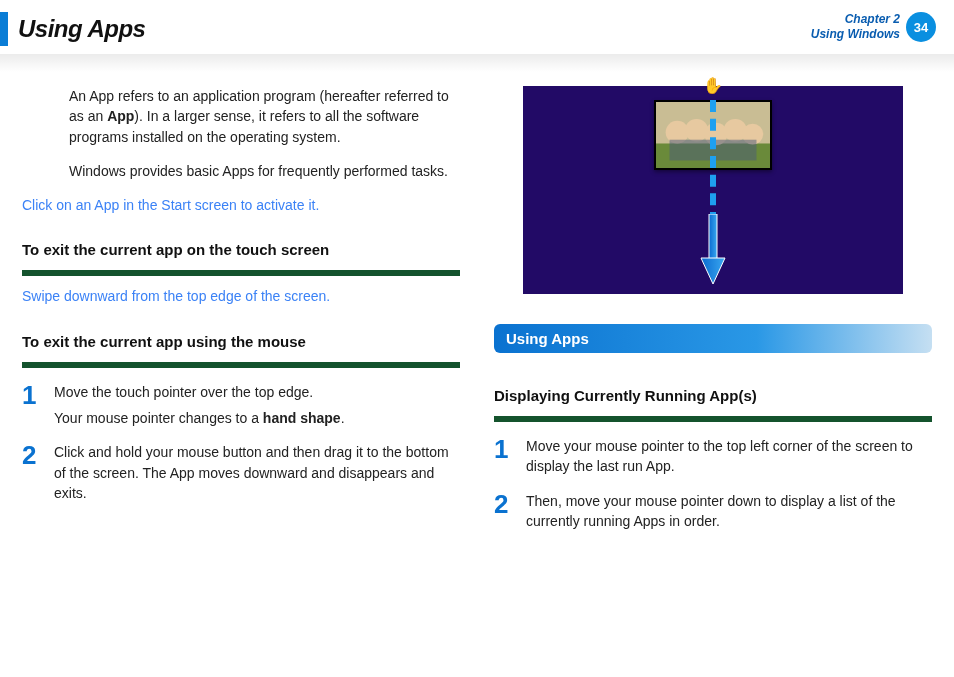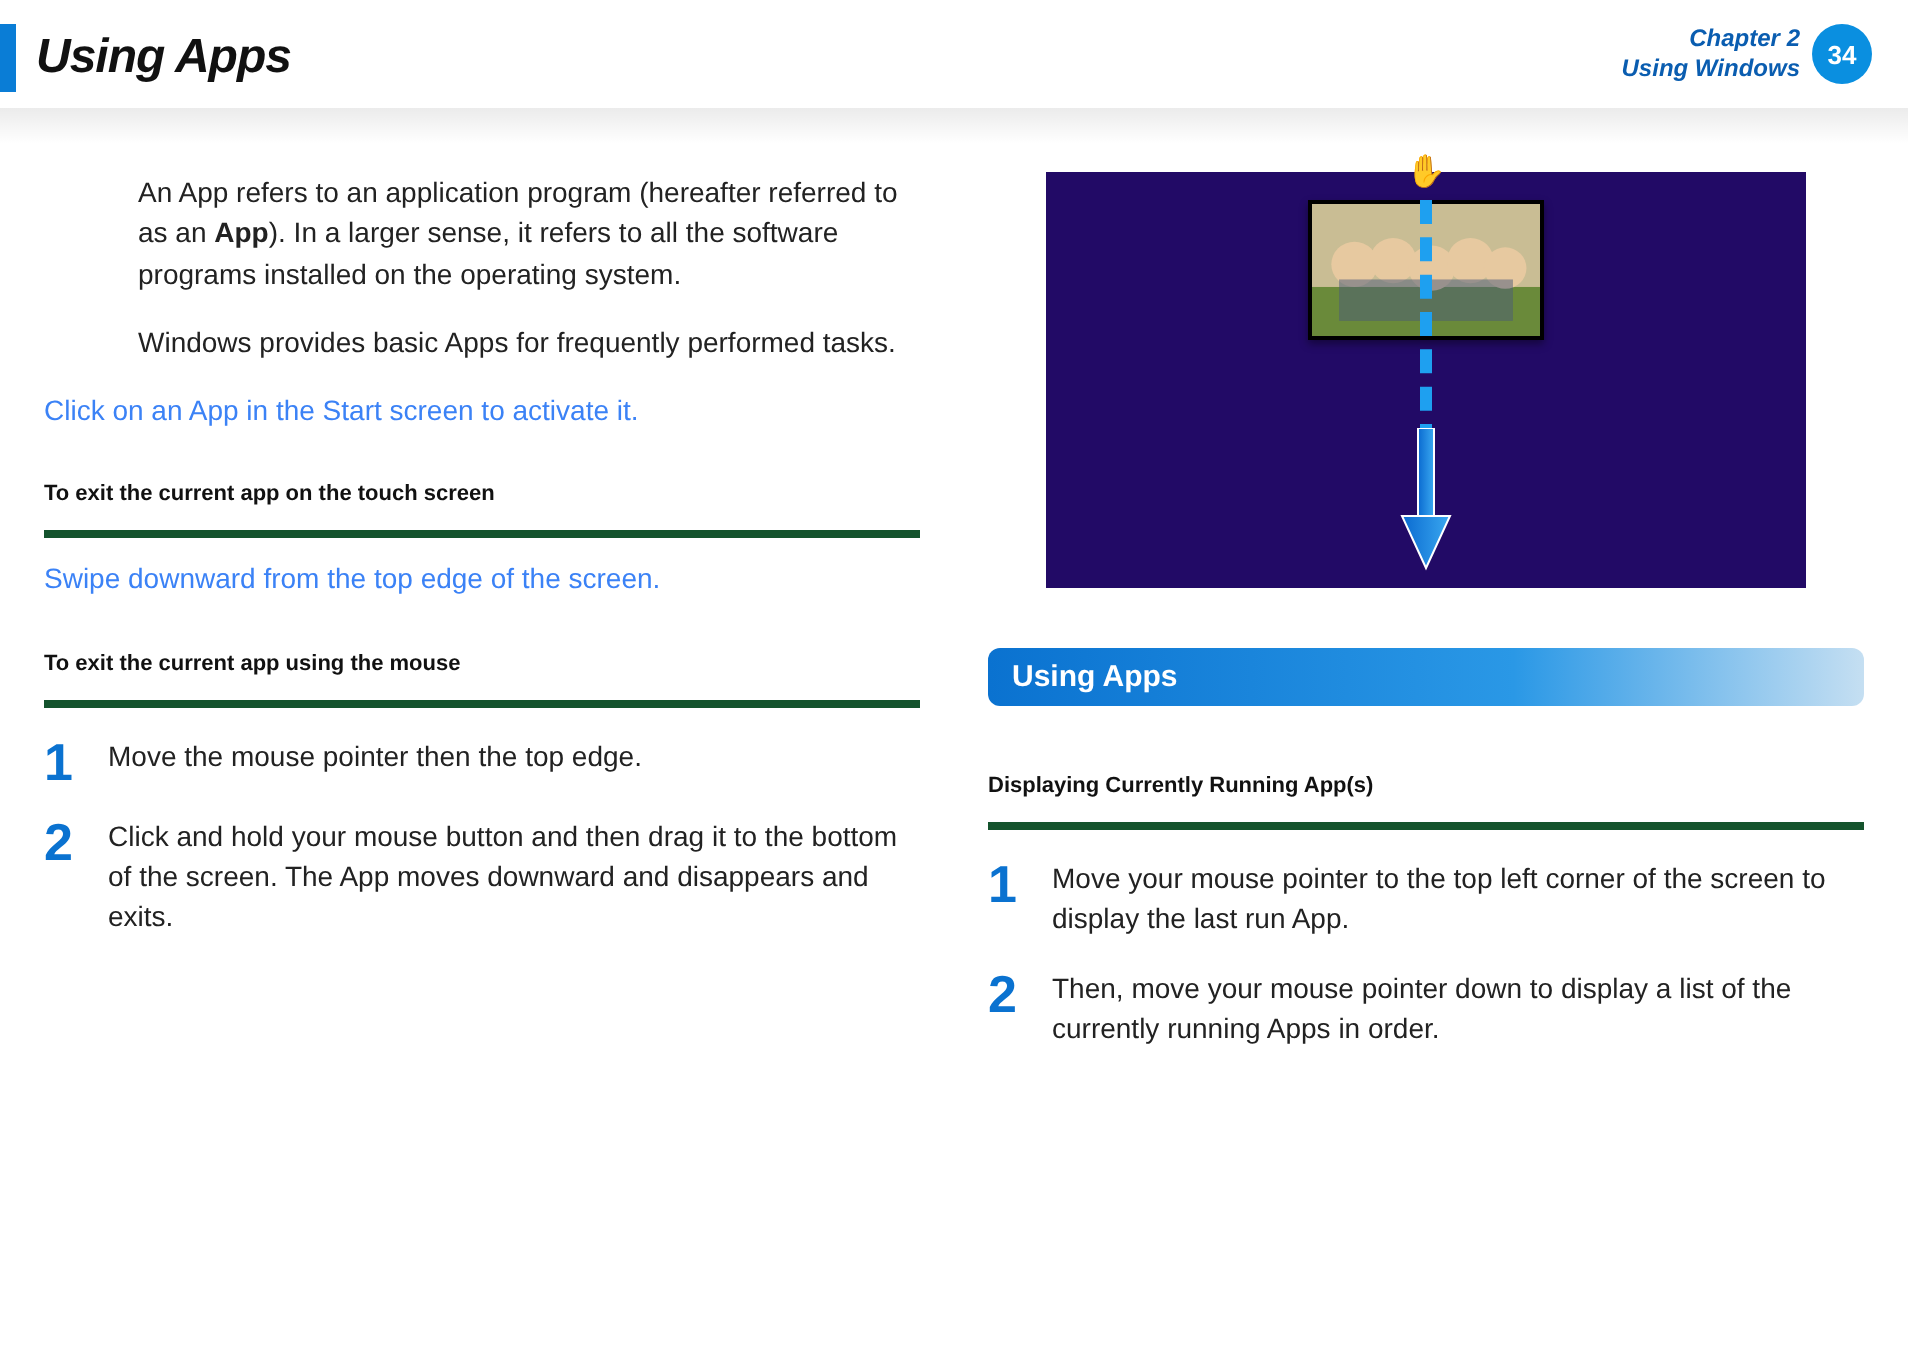--- a/index.html
+++ b/index.html
@@ -98,24 +98,24 @@
     color: #fff;
     font-weight: bold;
     font-size: 15px;
     margin-top: 36px;
     margin-bottom: 8px;
     background: linear-gradient(to right, #0a72d0 0%, #2a98e6 60%, #c5dff2 100%);
   }
   .section-heading.tight { margin-top: 0; }
 
   .subhead {
-    font-size: 11px;
+    font-size: 15px;
     font-weight: bold;
     color: #111;
-    border-bottom: 4px solid #14532d;
+    border-bottom: 6px solid #14532d;
     padding-bottom: 12px;
     margin-top: 26px;
     margin-bottom: 10px;
   }
 
   .body-text {
     font-size: 14px;
     line-height: 1.45;
     color: #3b82f6;
   }
@@ -212,21 +212,24 @@
     <p class="body-text">Click on an App in the Start screen to activate it.</p>
 
     <div class="subhead">To exit the current app on the touch screen</div>
     <p class="body-text">Swipe downward from the top edge of the screen.</p>
 
     <div class="subhead">To exit the current app using the mouse</div>
 
     <div class="step">
       <div class="step-num">1</div>
       <div class="step-body">
-        <p>Move the mouse pointer then the top edge.</p>
+        <p>Move the touch pointer over the top edge.</p>
+        <p>
+          <span>Your mouse pointer changes to a </span><strong>hand shape</strong><span>.</span>
+        </p>
       </div>
     </div>
 
     <div class="step">
       <div class="step-num">2</div>
       <div class="step-body">
         <p>Click and hold your mouse button and then drag it to the bottom of the screen. The App moves downward and disappears and exits.</p>
       </div>
     </div>
   </div>

